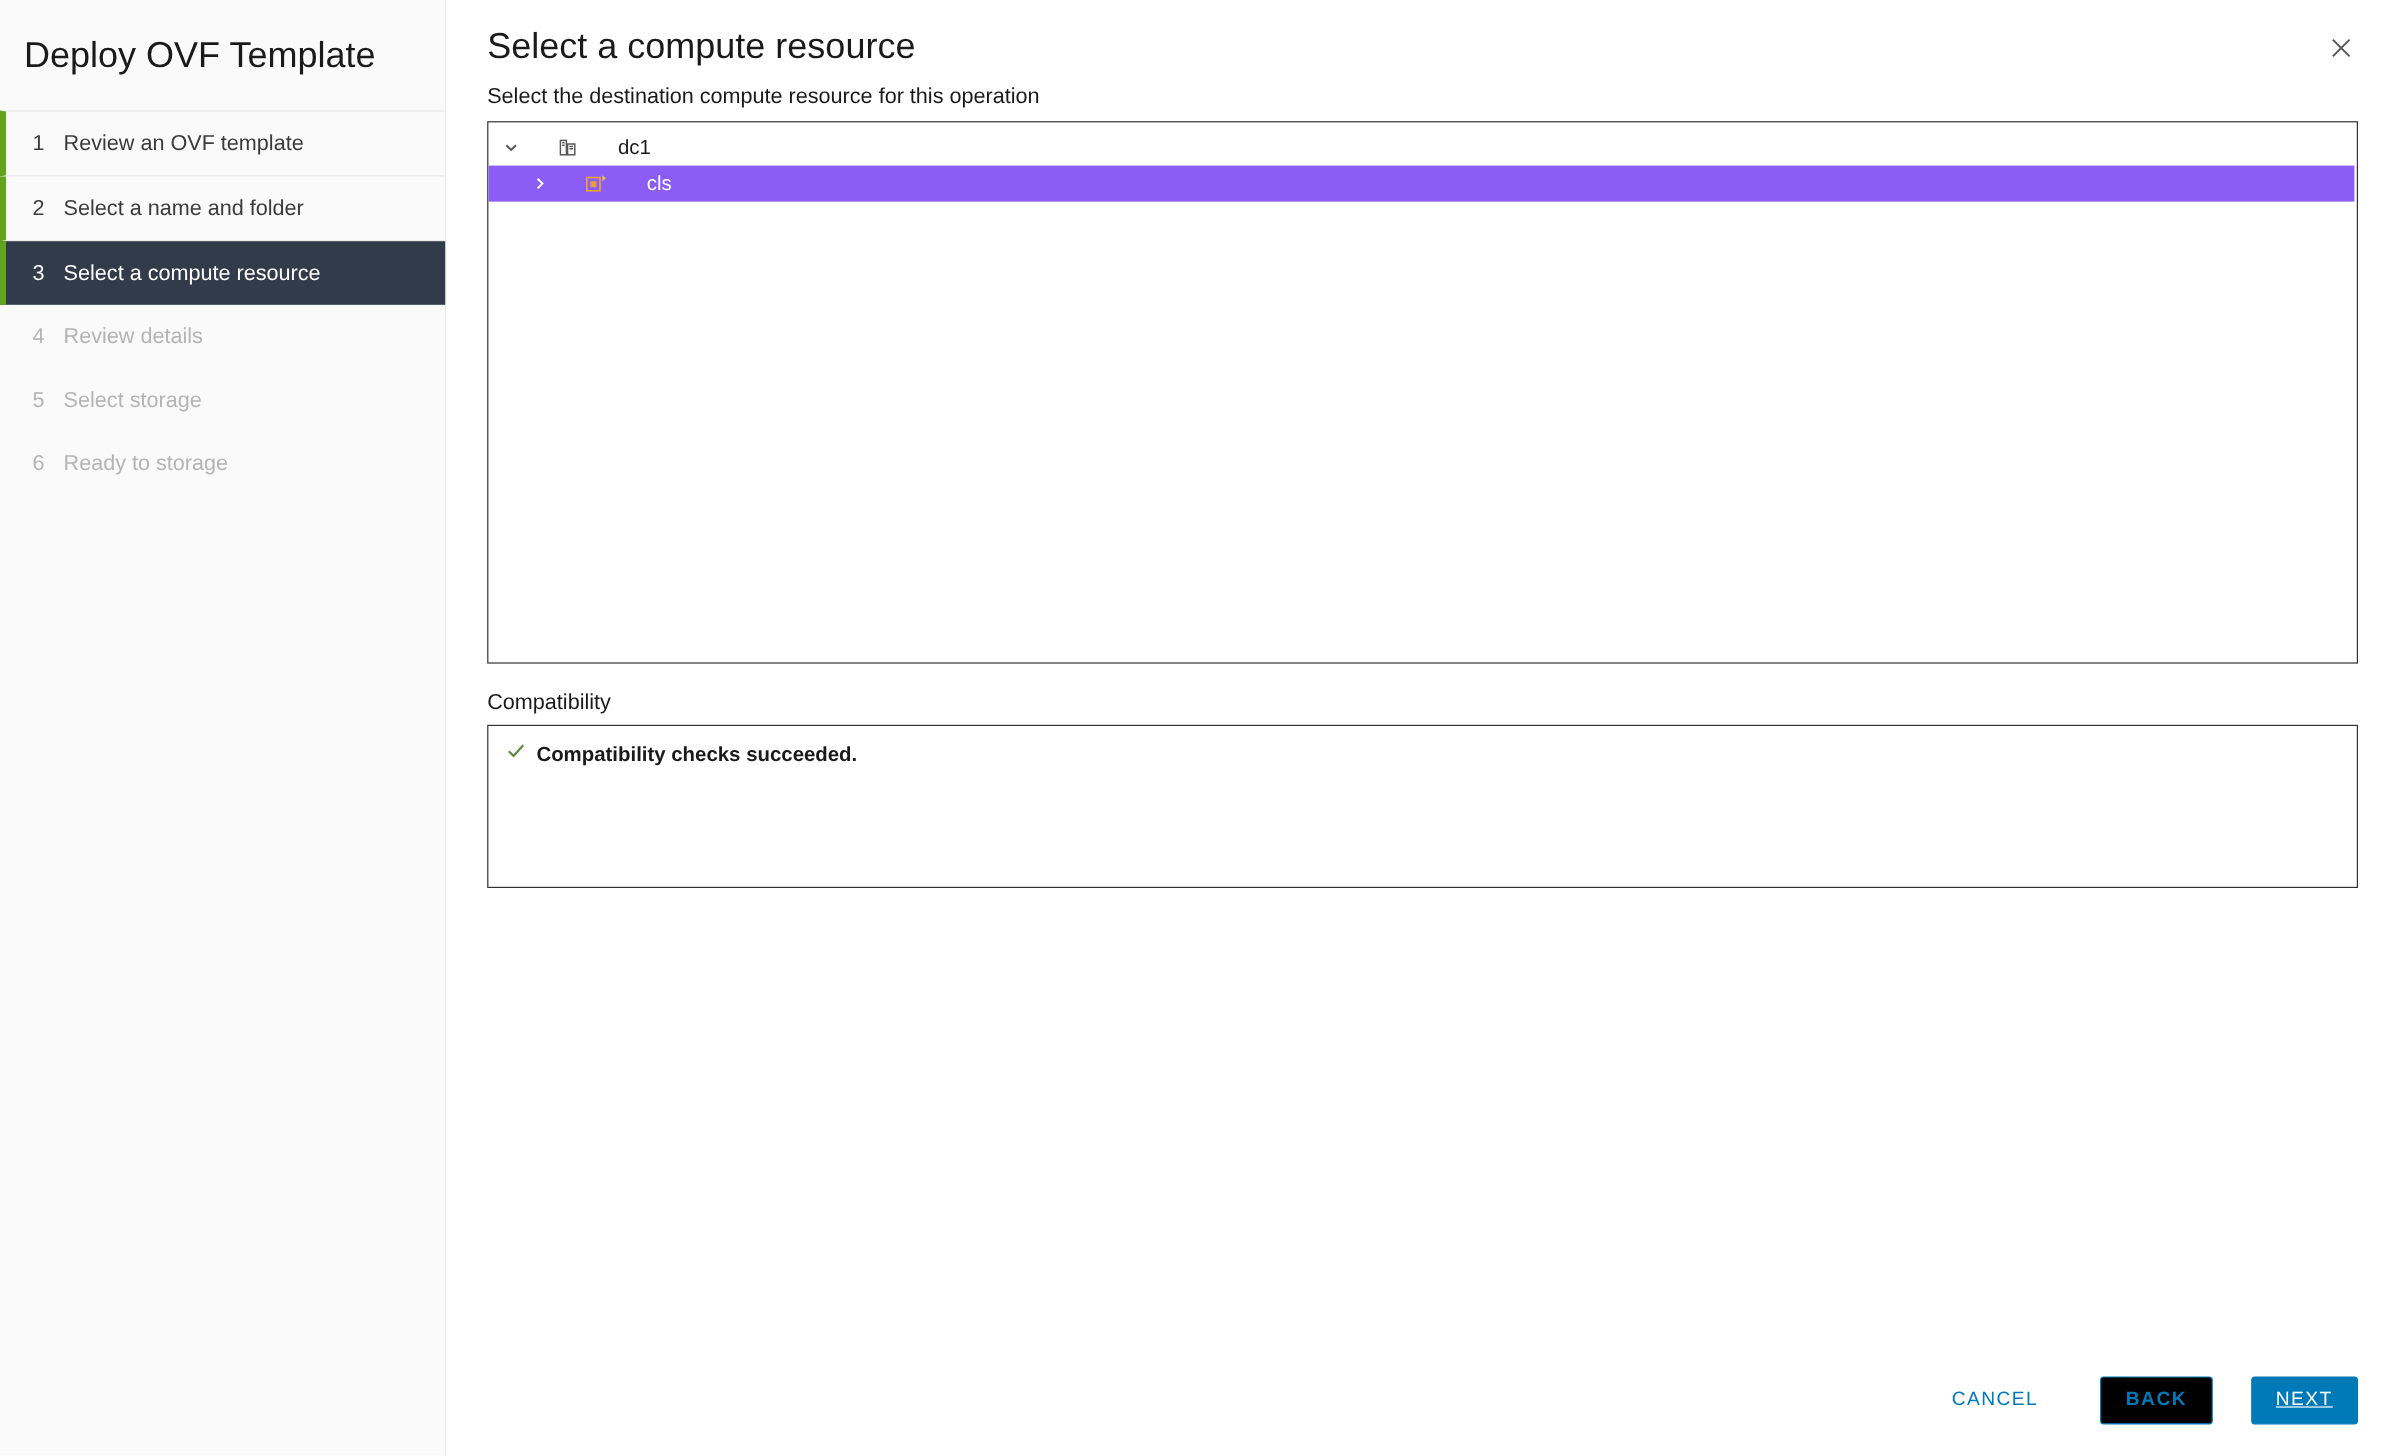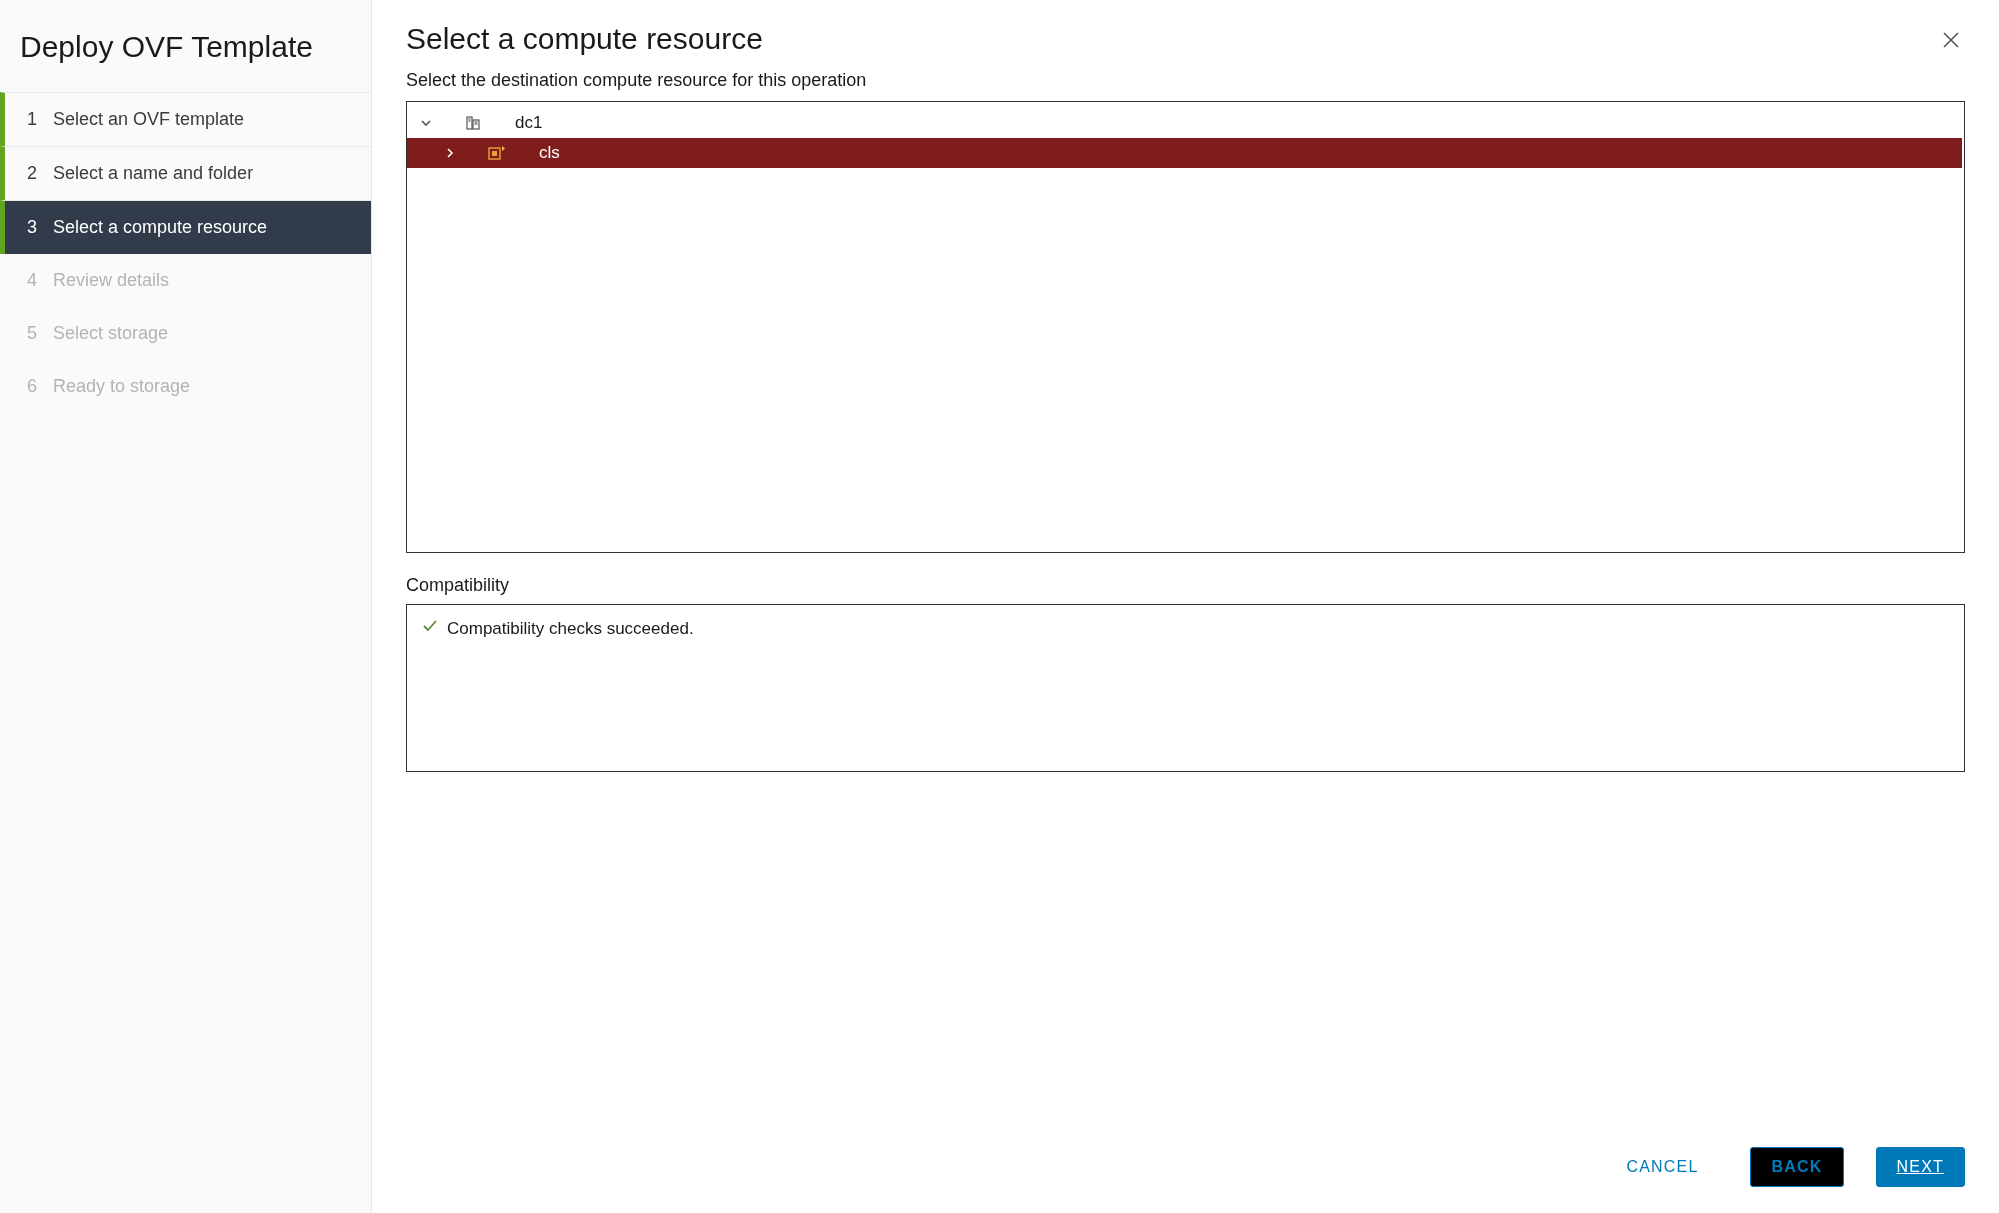--- a/index.html
+++ b/index.html
@@ -92,40 +92,41 @@
     .tree-row {
       display: flex;
       align-items: center;
       height: 30px;
       font-size: 17px;
       cursor: pointer;
       padding-left: 10px;
       gap: 28px;
     }
     .tree-row.selected {
-      background: #7f1d1d;
+      background: #8b5cf6;
       color: #ffffff;
       text-align: center;
     }
     .tree-caret {
       width: 18px;
       display: inline-flex;
       justify-content: center;
       color: inherit;
     }
     .tree-icon { width: 20px; display:inline-flex; align-items:center; justify-content:center; margin-right: 4px; }
     .compat-label {
       font-size: 18px;
       margin-top: 22px;
       margin-bottom: 8px;
     }
     .compat-box {
       border: 1px solid #333;
-      height: 168px;
+      height: 136px;
       padding: 12px 14px;
+      font-weight: bold;
     }
     .compat-row { display:flex; align-items:center; gap:8px; font-size:17px; }
     .footer {
       margin-top: auto;
       padding-top: 28px;
       display: flex;
       justify-content: flex-end;
       align-items: center;
       gap: 32px;
     }
@@ -143,21 +144,21 @@
     .btn-primary { color: #ffffff; background: #0079b8; border: 1px solid #0079b8; text-decoration: underline; }
   </style>
 </head>
 <body>
 
 <aside class="sidebar">
   <h1>Deploy OVF Template</h1>
   <ul class="steps">
     <li class="step completed">
       <span class="num">1</span>
-      <span>Select an OVF template</span>
+      <span>Review an OVF template</span>
     </li>
     <li class="step completed">
       <span class="num">2</span>
       <span>Select a name and folder</span>
     </li>
     <li class="step active">
       <span class="num">3</span>
       <span>Select a compute resource</span>
     </li>
     <li class="step future">

